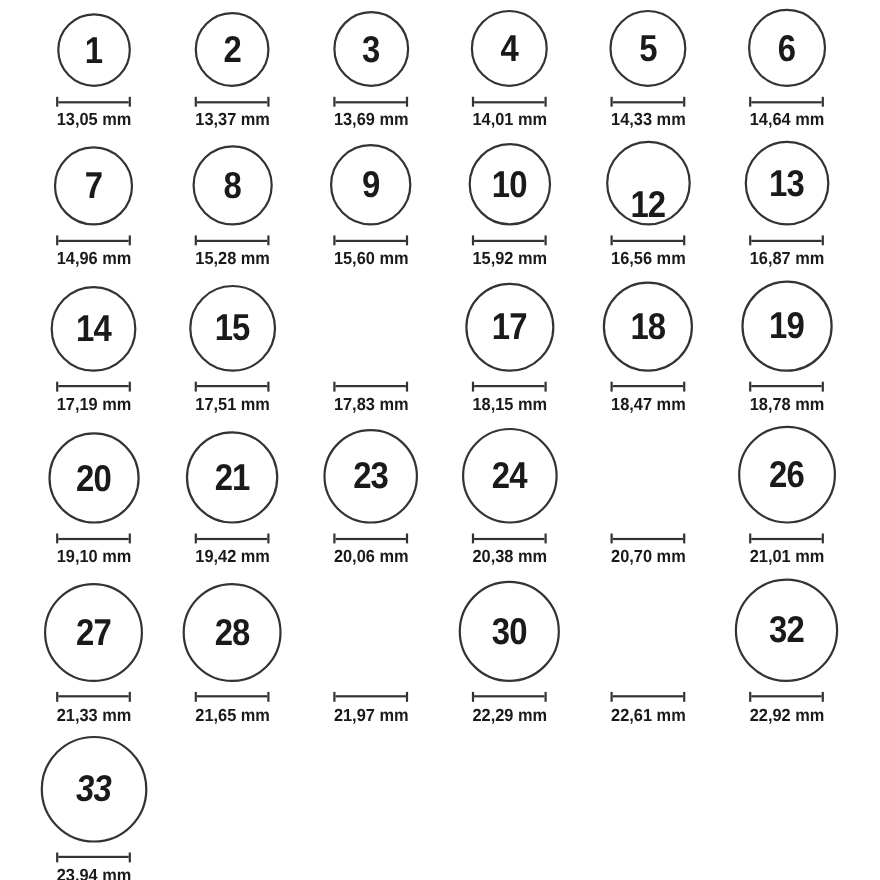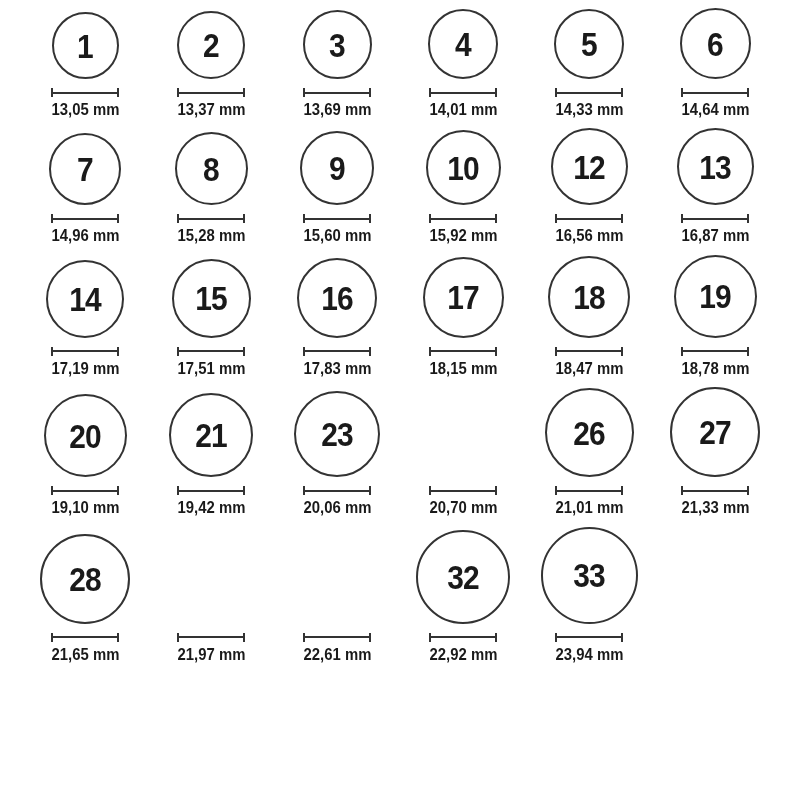--- a/index.html
+++ b/index.html
@@ -144,21 +144,21 @@
       <div class="dia">15,60 mm</div>
     </div>
     <div class="cell">
       <div class="circle" style="width: 75px; height: 75px;">
         <span class="num">10</span>
       </div>
       <div class="ruler"></div>
       <div class="dia">15,92 mm</div>
     </div>
     <div class="cell">
-      <div class="circle" style="width: 77px; height: 77px;">
+      <div class="circle" style="width: 77px; height: 77px; align-items: flex-end;">
         <span class="num">12</span>
       </div>
       <div class="ruler"></div>
       <div class="dia">16,56 mm</div>
     </div>
     <div class="cell">
       <div class="circle" style="width: 77px; height: 77px;">
         <span class="num">13</span>
       </div>
       <div class="ruler"></div>
@@ -172,23 +172,20 @@
       <div class="dia">17,19 mm</div>
     </div>
     <div class="cell">
       <div class="circle" style="width: 79px; height: 79px;">
         <span class="num">15</span>
       </div>
       <div class="ruler"></div>
       <div class="dia">17,51 mm</div>
     </div>
     <div class="cell">
-      <div class="circle" style="width: 80px; height: 80px;">
-        <span class="num">16</span>
-      </div>
       <div class="ruler"></div>
       <div class="dia">17,83 mm</div>
     </div>
     <div class="cell">
       <div class="circle" style="width: 81px; height: 81px;">
         <span class="num">17</span>
       </div>
       <div class="ruler"></div>
       <div class="dia">18,15 mm</div>
     </div>
@@ -221,20 +218,27 @@
       <div class="dia">19,42 mm</div>
     </div>
     <div class="cell">
       <div class="circle" style="width: 86px; height: 86px;">
         <span class="num">23</span>
       </div>
       <div class="ruler"></div>
       <div class="dia">20,06 mm</div>
     </div>
     <div class="cell">
+      <div class="circle" style="width: 87px; height: 87px;">
+        <span class="num">24</span>
+      </div>
+      <div class="ruler"></div>
+      <div class="dia">20,38 mm</div>
+    </div>
+    <div class="cell">
       <div class="ruler"></div>
       <div class="dia">20,70 mm</div>
     </div>
     <div class="cell">
       <div class="circle" style="width: 89px; height: 89px;">
         <span class="num">26</span>
       </div>
       <div class="ruler"></div>
       <div class="dia">21,01 mm</div>
     </div>
@@ -250,30 +254,37 @@
         <span class="num">28</span>
       </div>
       <div class="ruler"></div>
       <div class="dia">21,65 mm</div>
     </div>
     <div class="cell">
       <div class="ruler"></div>
       <div class="dia">21,97 mm</div>
     </div>
     <div class="cell">
+      <div class="circle" style="width: 92px; height: 92px;">
+        <span class="num">30</span>
+      </div>
+      <div class="ruler"></div>
+      <div class="dia">22,29 mm</div>
+    </div>
+    <div class="cell">
       <div class="ruler"></div>
       <div class="dia">22,61 mm</div>
     </div>
     <div class="cell">
       <div class="circle" style="width: 94px; height: 94px;">
         <span class="num">32</span>
       </div>
       <div class="ruler"></div>
       <div class="dia">22,92 mm</div>
     </div>
     <div class="cell">
-      <div class="circle" style="width: 97px; height: 97px;">
+      <div class="circle" style="width: 97px; height: 97px; font-style: italic;">
         <span class="num">33</span>
       </div>
       <div class="ruler"></div>
       <div class="dia">23,94 mm</div>
     </div>
   </div>
 
 </body></html>

